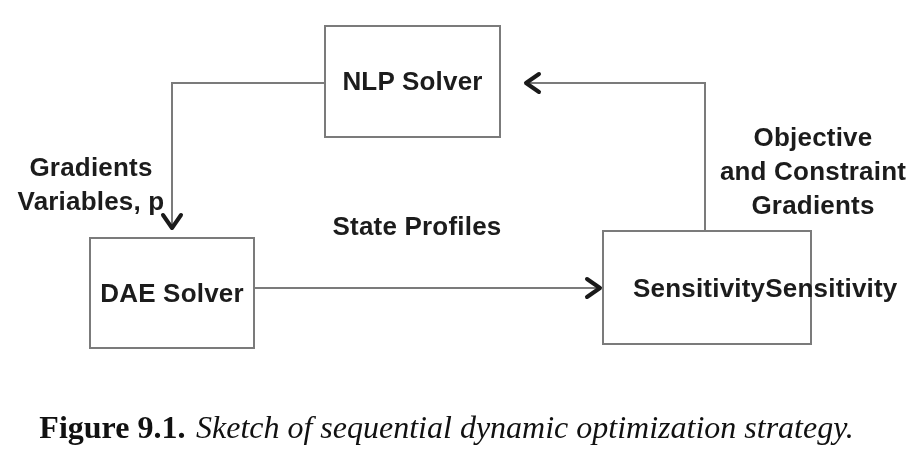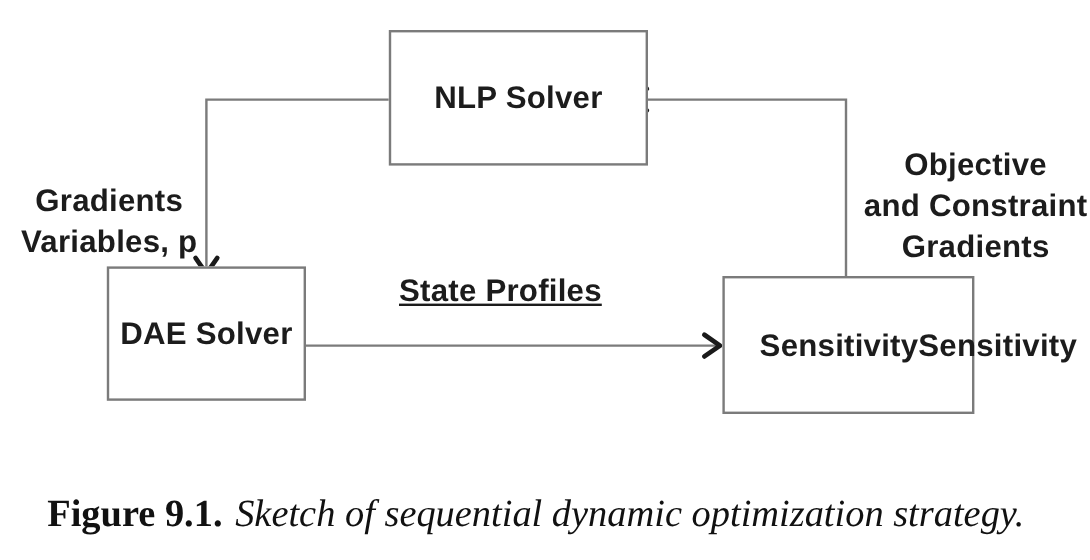--- a/index.html
+++ b/index.html
@@ -22,36 +22,36 @@
     border: 2px solid #7b7b7b;
     background: #ffffff;
     display: flex;
     align-items: center;
     justify-content: center;
     font-size: 26px;
     font-weight: 700;
     color: #1c1c1c;
     letter-spacing: 0.2px;
   }
-  .box-nlp  { left: 324px; top: 25px;  width: 216px; height: 113px; }
-  .box-dae  { left: 89px;  top: 222px; width: 166px; height: 112px; }
+  .box-nlp  { left: 324px; top: 25px;  width: 177px; height: 113px; }
+  .box-dae  { left: 89px;  top: 237px; width: 166px; height: 112px; }
   .box-sens { left: 602px; top: 230px; width: 210px; height: 115px;
               justify-content: flex-start; padding-left: 29px; }
   .multiline { display: flex; flex-direction: row; line-height: 34px; }
   .edge-label {
     position: absolute;
     text-align: center;
     font-size: 26px;
     font-weight: 700;
     color: #1c1c1c;
     line-height: 34px;
     letter-spacing: 0.2px;
   }
   .label-decision  { left: 0px;   top: 150px; width: 182px; }
-  .label-state     { left: 307px; top: 224px; width: 220px; line-height: 36px; text-decoration: underline; }
+  .label-state     { left: 307px; top: 208px; width: 220px; line-height: 36px; }
   .label-gradients { left: 707px; top: 120px; width: 212px; }
   .caption {
     position: absolute;
     left: 0; right: 15px;
     top: 409px;
     text-align: center;
     font-family: "Liberation Serif", serif;
     font-size: 32px;
     color: #111111;
     white-space: nowrap;

